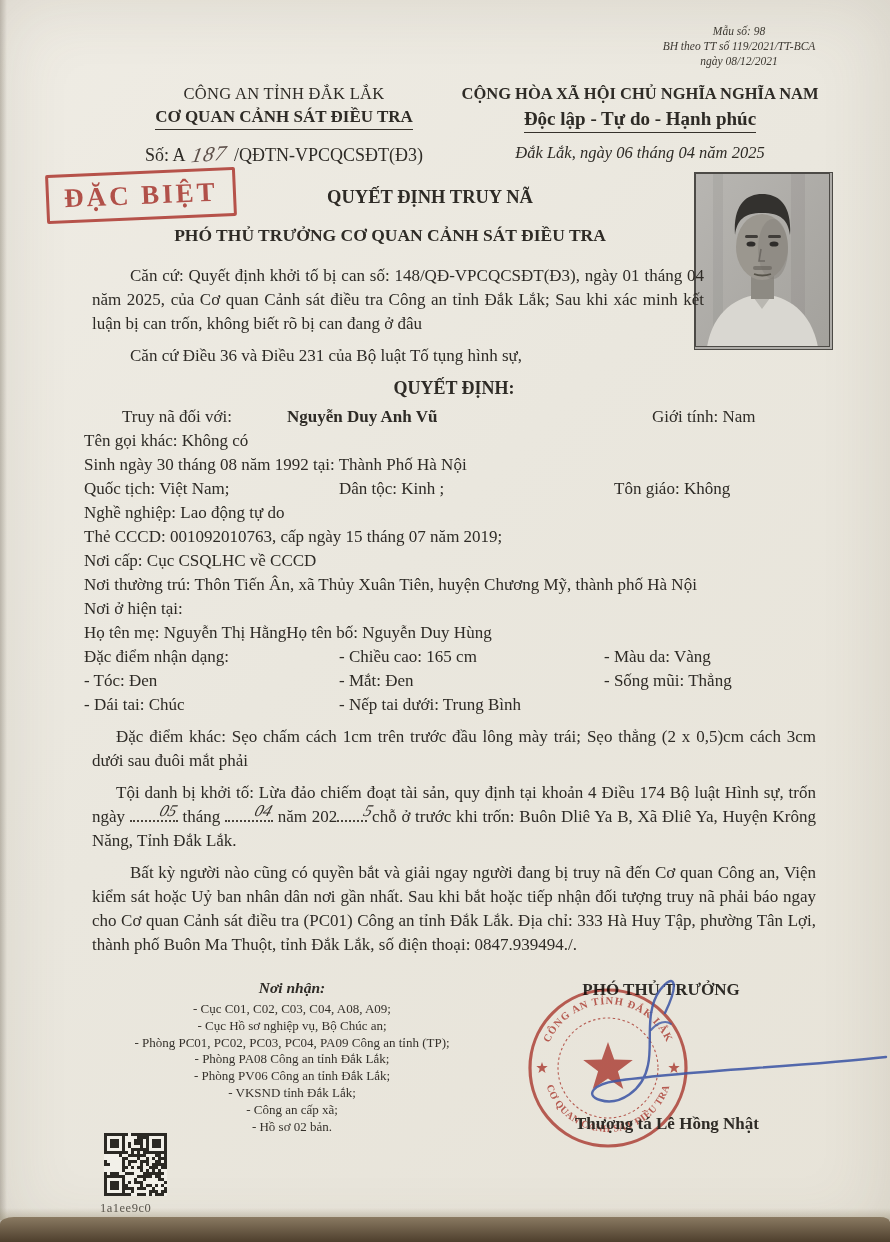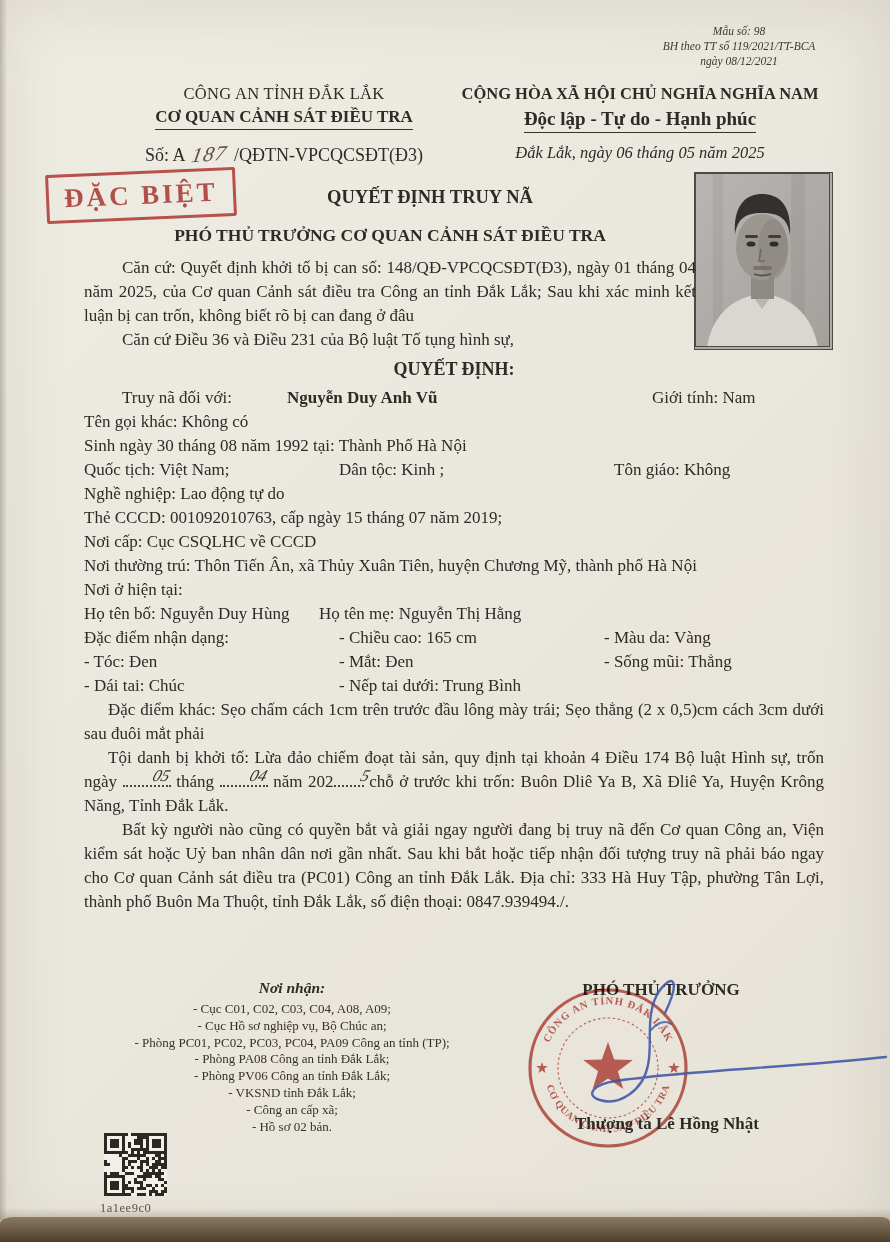--- a/index.html
+++ b/index.html
@@ -41,21 +41,21 @@
     transform:rotate(-2.5deg);opacity:.92;}
 
   .photo{left:694px;top:172px;width:137px;height:176px;border:1px solid #4c4a46;
     background:#aeaca8;}
   .photo svg{display:block;}
 
   .title1{left:180px;top:187px;width:500px;text-align:center;font-weight:bold;font-size:18.5px;}
   .title2{left:80px;top:225px;width:620px;text-align:center;font-weight:bold;font-size:17.5px;}
 
   .body{left:84px;top:256px;width:740px;font-size:17px;line-height:24px;}
-  .para{margin:0;}
+  .para{margin:8px;}
   .p1{width:612px;text-align:justify;text-indent:38px;}
   .p2{text-indent:38px;}
   .decision{width:740px;text-align:center;font-weight:bold;font-size:18px;margin:5px 0;}
   .row{display:flex;}
   .row .c{flex:0 0 auto;}
   .ind{padding-left:38px;}
   .marks{text-align:justify;text-indent:24px;}
   .crime{text-align:justify;text-indent:24px;}
   .arrest{text-align:justify;text-indent:38px;}
 
@@ -97,21 +97,21 @@
     <div class="so-line">
       <span>Số: A</span>
       <span class="hand-num">187</span>
       <span>/QĐTN-VPCQCSĐT(Đ3)</span>
     </div>
   </div>
 
   <div class="abs hdr-right">
     <div class="l1">CỘNG HÒA XÃ HỘI CHỦ NGHĨA NGHĨA NAM</div>
     <div class="l2"><span>Độc lập - Tự do - Hạnh phúc</span></div>
-    <div class="dateline">Đắk Lắk, ngày 06 tháng 05 năm 2025</div>
+    <div class="dateline">Đắk Lắk, ngày 06 tháng 04 năm 2025</div>
   </div>
 
   <div class="abs special">ĐẶC BIỆT</div>
 
   <div class="abs photo">
     <svg width="135" height="174" viewBox="0 0 135 174">
       <defs>
         <linearGradient id="pg" x1="0" y1="0" x2="1" y2="1">
           <stop offset="0" stop-color="#b8b6b2"></stop>
             <stop offset="1" stop-color="#a3a19c"></stop>
@@ -170,22 +170,22 @@
     <div class="row">
       <span class="c">Nơi cấp: Cục CSQLHC về CCCD</span>
     </div>
     <div class="row">
       <span class="c">Nơi thường trú: Thôn Tiến Ân, xã Thủy Xuân Tiên, huyện Chương Mỹ, thành phố Hà Nội</span>
     </div>
     <div class="row">
       <span class="c">Nơi ở hiện tại:</span>
     </div>
     <div class="row">
+      <span class="c">Họ tên mẹ: Nguyễn Thị Hằng</span>
       <span class="c" style="width:235px">Họ tên bố: Nguyễn Duy Hùng</span>
-      <span class="c">Họ tên mẹ: Nguyễn Thị Hằng</span>
     </div>
     <div class="row">
       <span class="c" style="width:255px">Đặc điểm nhận dạng:</span>
       <span class="c" style="width:265px">- Chiều cao: 165 cm</span>
       <span class="c">- Màu da: Vàng</span>
     </div>
     <div class="row">
       <span class="c" style="width:255px">- Tóc: Đen</span>
       <span class="c" style="width:265px">- Mắt: Đen</span>
       <span class="c">- Sống mũi: Thẳng</span>

